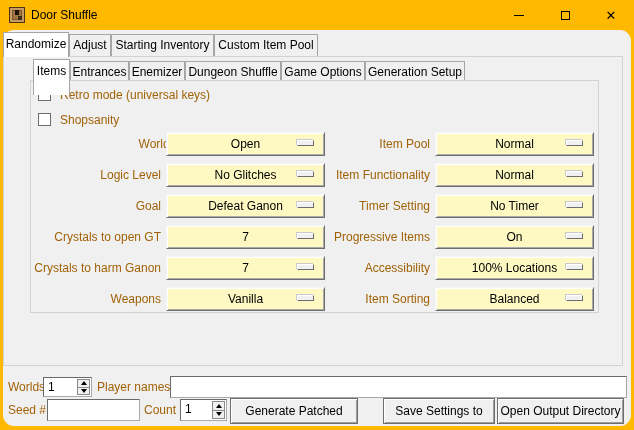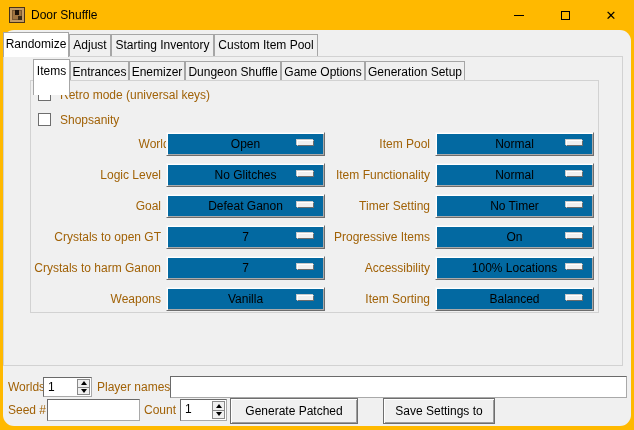--- a/index.html
+++ b/index.html
@@ -29,21 +29,21 @@
   .tab { position:absolute; background:#f0f0f0; border:1px solid #a6a6a6; border-bottom:none;
          text-align:center; font-size:12px; line-height:20px; z-index:2; }
   .tab.active { background:#fff; z-index:3; line-height:23px; }
 
   .lbl { position:absolute; font-size:12px; color:#a16207; white-space:nowrap; }
   .opt-label { text-align:right; line-height:24px; }
 
   .cb { position:absolute; width:13px; height:13px; background:#fff; border:1px solid #6e6e6e; }
   .cb-label { line-height:14px; }
 
-  .optmenu { position:absolute; height:24px; background:#0369a1; border:1px solid;
+  .optmenu { position:absolute; height:24px; background:#fef9c3; border:1px solid;
              border-color:#f5f5f5 #6d6d6d #6d6d6d #f5f5f5;
              box-shadow: inset 1px 1px 0 #fff, inset -1px -1px 0 #aaa;
              text-align:center; line-height:22px; cursor:default; }
   .optmenu .ind { position:absolute; right:10px; top:50%; margin-top:-4px; width:17px; height:6px;
                   background:#f0f0f0; border:1px solid; border-color:#fff #6d6d6d #6d6d6d #fff;
                   box-shadow:-1px -1px 0 #c9c9c9; }
 
   .btn { position:absolute; background:#f0f0f0; border:1px solid #6e6e6e;
          box-shadow: inset 1px 1px 0 #fff, inset -1px -1px 0 #9d9d9d;
          text-align:center; font-size:12px; line-height:24px; cursor:default; }
@@ -206,15 +206,16 @@
         <span class="sbtn">
             <span class="tri-up"></span>
           </span>
         <span class="sbtn">
             <span class="tri-dn"></span>
           </span>
       </span>
     </div>
     <div class="btn" style="left:227px;top:368px;width:128px;height:26px;">Generate Patched Rom</div>
     <div class="btn" style="left:380px;top:368px;width:112px;height:26px;">Save Settings to File</div>
+    <div class="btn" style="left:494px;top:368px;width:127px;height:26px;">Open Output Directory</div>
 
   </div>
 </div>
 
 </body></html>

